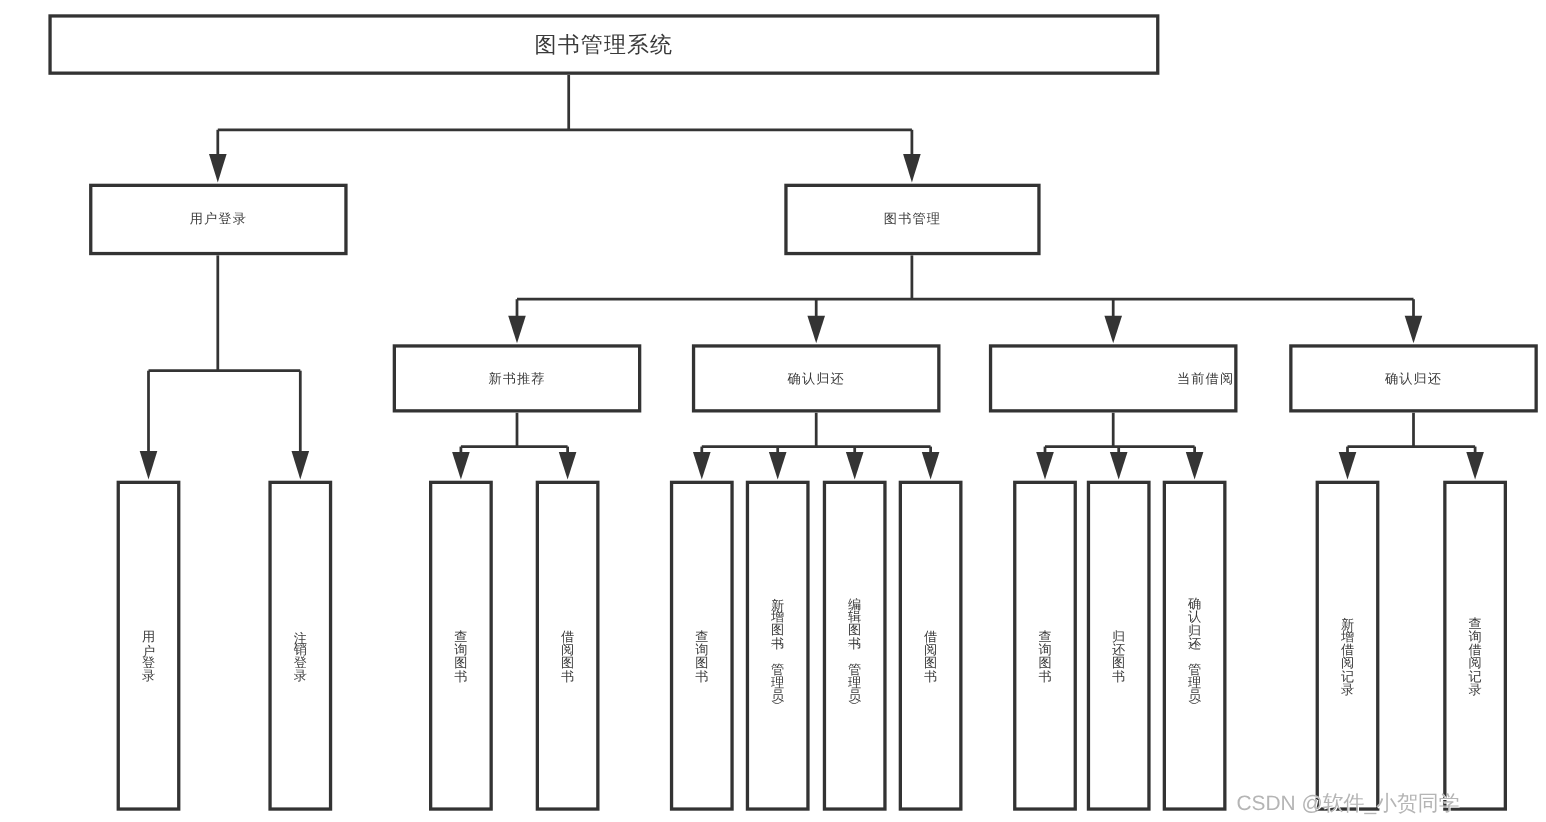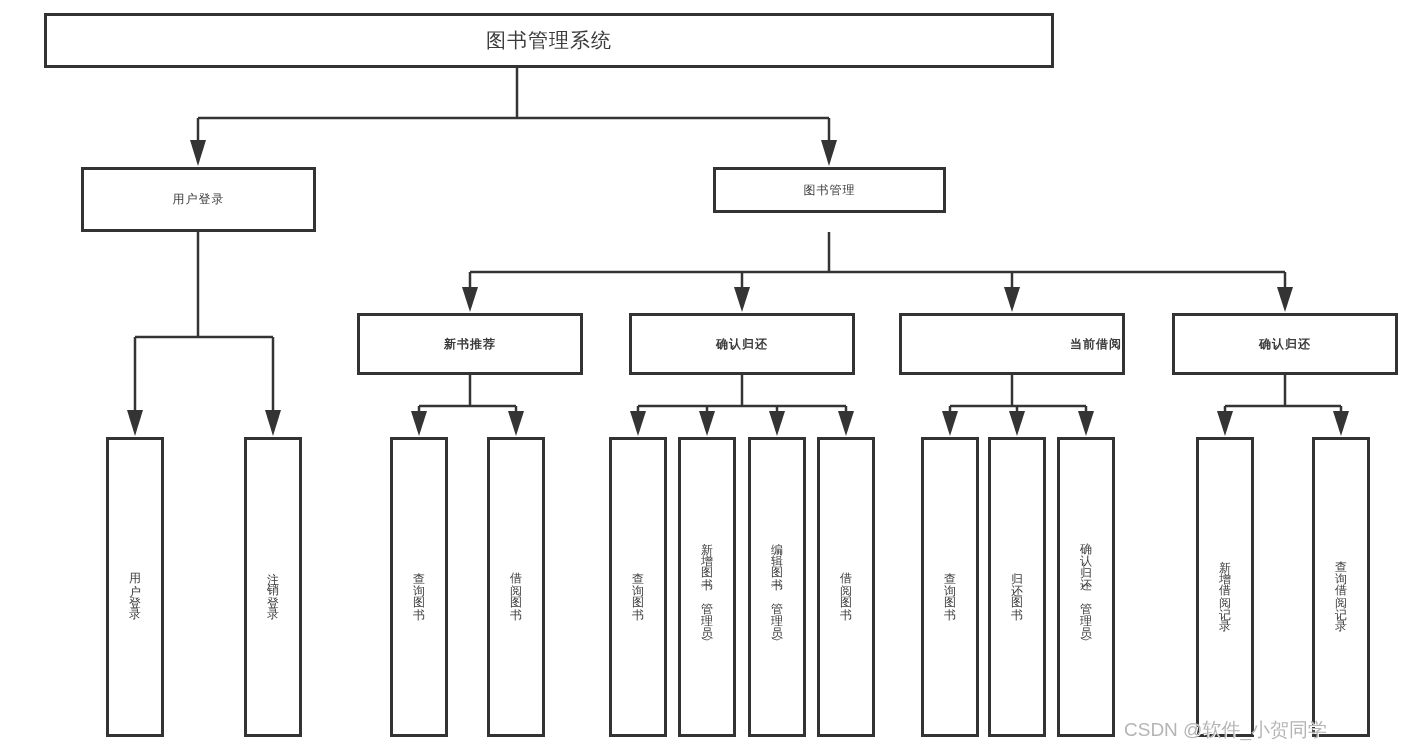--- a/index.html
+++ b/index.html
@@ -33,23 +33,23 @@
     writing-mode: vertical-rl;
     text-orientation: mixed;
     line-height: 1;
     letter-spacing: 12px;
     white-space: nowrap;
   }
   
   .n-root   { left: 12px;  top: 13px;  width: 1010px; height: 55px; font-size: 20px; margin-left: 32px; }
   
   .n-login  { left: 81px;  top: 167px; width: 235px; height: 65px; }
-  .n-mgmt   { left: 713px; top: 167px; width: 233px; height: 46px; }
-  
-  .lv3      { top: 313px; width: 226px; height: 62px; font-weight: bold; }
+  .n-mgmt   { left: 713px; top: 167px; width: 233px; height: 65px; }
+  
+  .lv3      { top: 313px; width: 226px; height: 62px; }
   .n-rec    { left: 357px; }
   .n-borrow { left: 629px; }
   .n-cur    { left: 899px; justify-content: flex-end; }
   .n-log    { left: 1172px; }
   
   .leaf     { top: 437px; width: 58px; height: 300px; }
   .lf-a1 { left: 106px; }  .lf-a2 { left: 244px; }
   .lf-b1 { left: 390px; }  .lf-b2 { left: 487px; }
   .lf-c1 { left: 609px; }  .lf-c2 { left: 678px; }
   .lf-c3 { left: 748px; }  .lf-c4 { left: 817px; }

